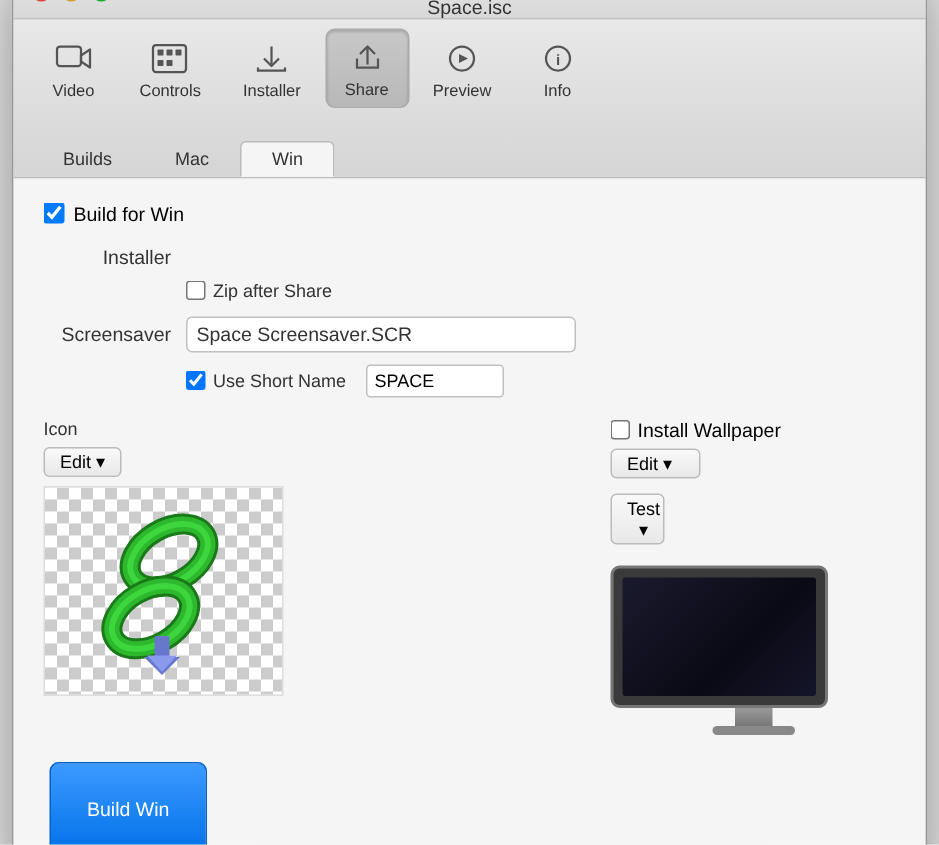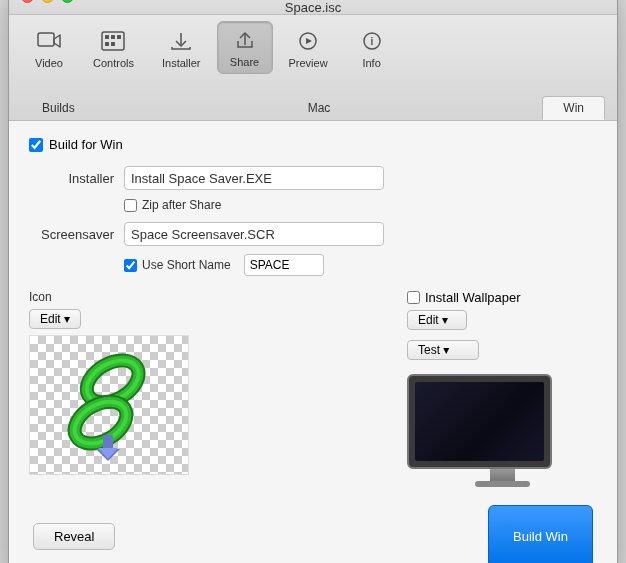--- a/index.html
+++ b/index.html
@@ -100,21 +100,20 @@
     .toolbar-btn .btn-label {
       font-size: 11px;
       color: #333;
     }
     .tabs-row {
       display: flex;
       gap: 0;
       margin-top: 16px;
       padding: 0 0 0 0;
       align-items: center;
-      justify-content: space-between;
     }
     .tab {
       padding: 4px 20px;
       border-radius: 4px 4px 0 0;
       cursor: pointer;
       font-size: 12px;
       color: #333;
       background: transparent;
       border: 1px solid transparent;
     }
@@ -176,21 +175,21 @@
     }
     .checkbox-row input[type=checkbox] {
       width: 13px;
       height: 13px;
     }
     .checkbox-row label {
       font-size: 12px;
       color: #333;
     }
     .short-name-input {
-      width: 80px;
+      width: 92px;
       height: 22px;
       border: 1px solid #c0c0c0;
       border-radius: 3px;
       padding: 0 5px;
       font-size: 12px;
       background: white;
     }
     .bottom-section {
       display: flex;
       margin-top: 14px;
@@ -404,21 +403,20 @@
   <div class="content">
 
     <div class="build-for-win">
       <input type="checkbox" checked="" style="">
       <label>Build for Win</label>
     </div>
 
 
     <div class="form-row">
       <span class="form-row-label">Installer</span>
-      <input class="form-input" type="text" value="Install Space Saver.EXE" style="">
     </div>
 
     <div class="checkbox-row">
       <input type="checkbox" style="">
       <label>Zip after Share</label>
     </div>
 
     <div class="form-row">
       <span class="form-row-label">Screensaver</span>
       <input class="form-input" type="text" value="Space Screensaver.SCR" style="">
@@ -465,33 +463,32 @@
 
       <div class="wallpaper-section" style="padding-left:10px; padding-top: 0;">
         <div class="wallpaper-checkbox-row">
           <input type="checkbox" style="">
           <label>Install Wallpaper</label>
         </div>
         <div class="wallpaper-btns">
           <button class="edit-btn" style="width:60px;">
             <span>Edit ▾</span>
           </button>
-          <button class="edit-btn" style="width:72px;">
+          <button class="edit-btn" style="width:36px;">
             <span>Test ▾</span>
           </button>
         </div>
 
         <div>
           <div class="monitor-outer">
             <div class="monitor-screen"></div>
           </div>
           <div class="monitor-stand-outer"></div>
           <div class="monitor-base-outer"></div>
         </div>
       </div>
     </div>
 
     <div class="footer">
-      <button class="reveal-btn">Reveal</button>
       <button class="build-win-btn">Build Win</button>
     </div>
   </div>
 </div>
 
 </body></html>

